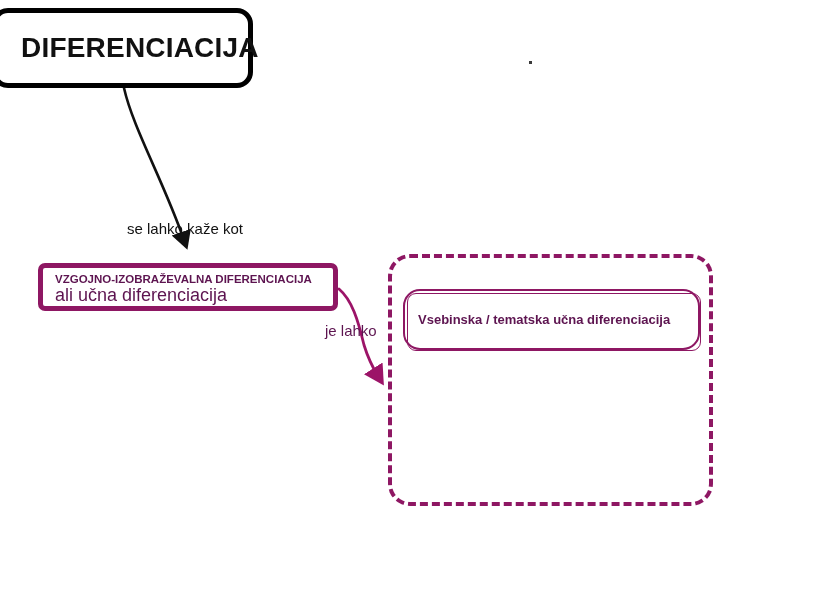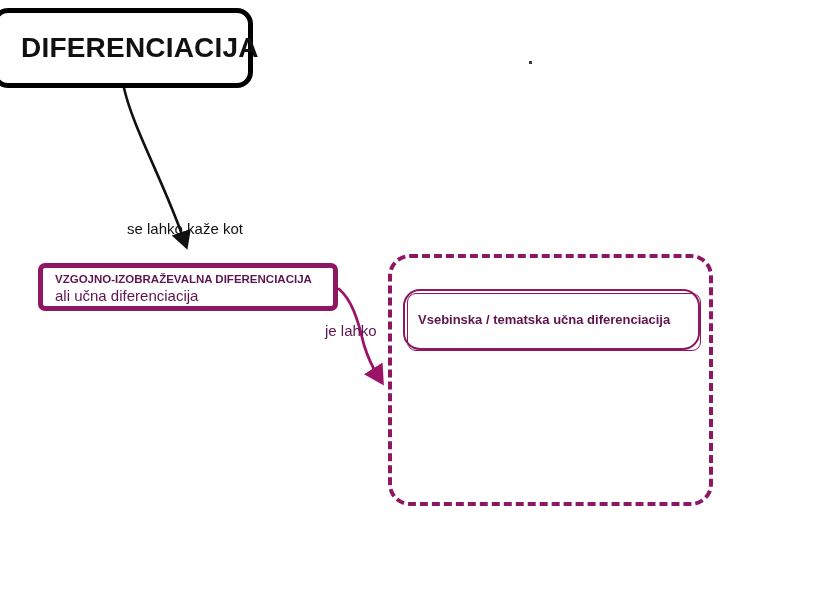--- a/index.html
+++ b/index.html
@@ -63,21 +63,21 @@
     padding: 4px 0 16px 12px;
   }
   .vi-node .line1 {
     font-size: 11.5px;
     font-weight: bold;
     color: #5d1450;
     line-height: 15px;
     white-space: nowrap;
   }
   .vi-node .line2 {
-    font-size: 15px;
+    font-size: 18px;
     font-weight: normal;
     color: #5d1450;
     line-height: 17px;
     white-space: nowrap;
   }
 
   
   .group-box {
     position: absolute;
     left: 388px;

